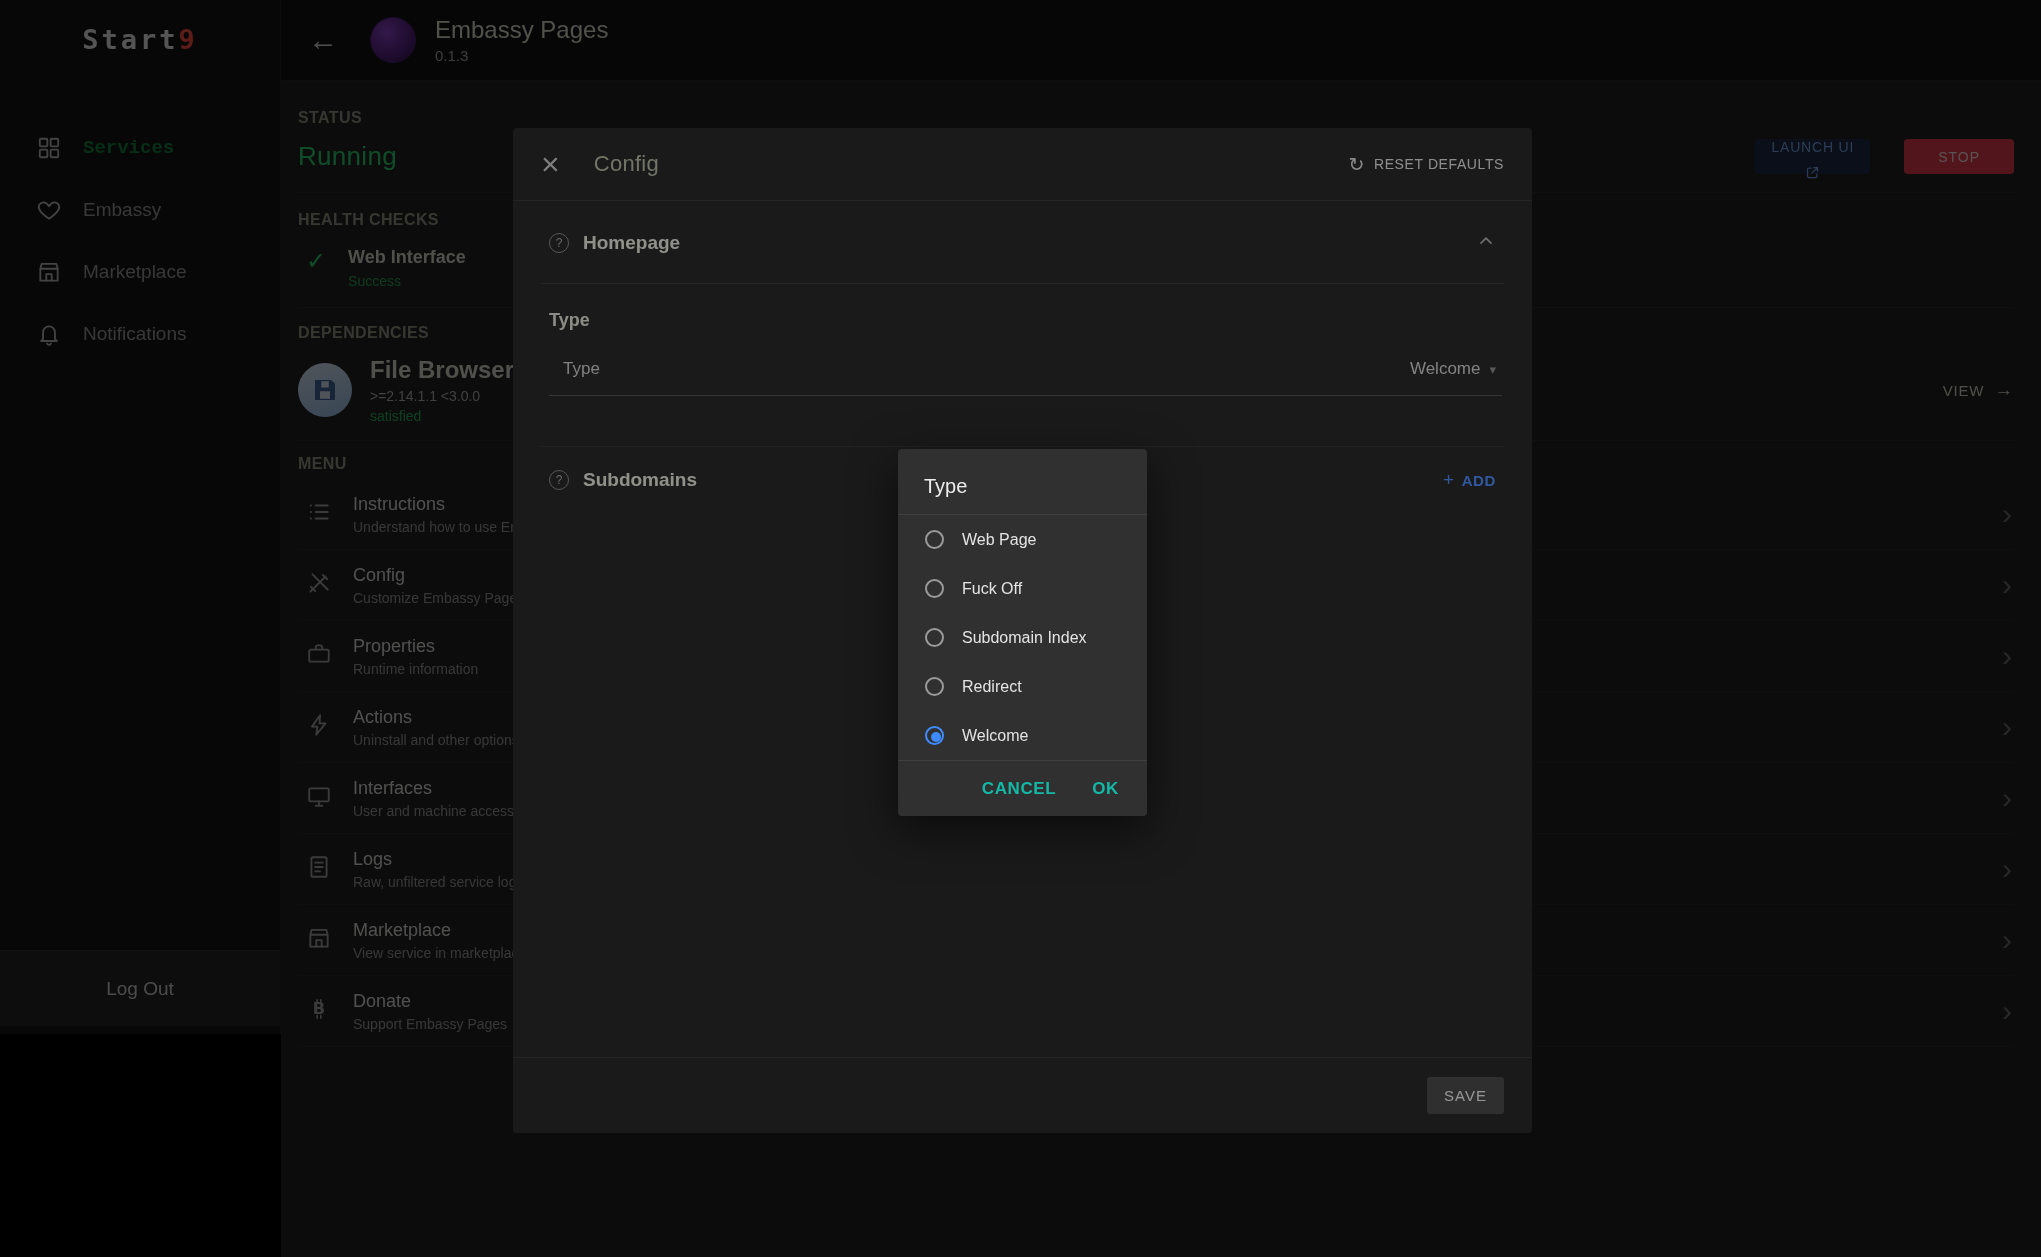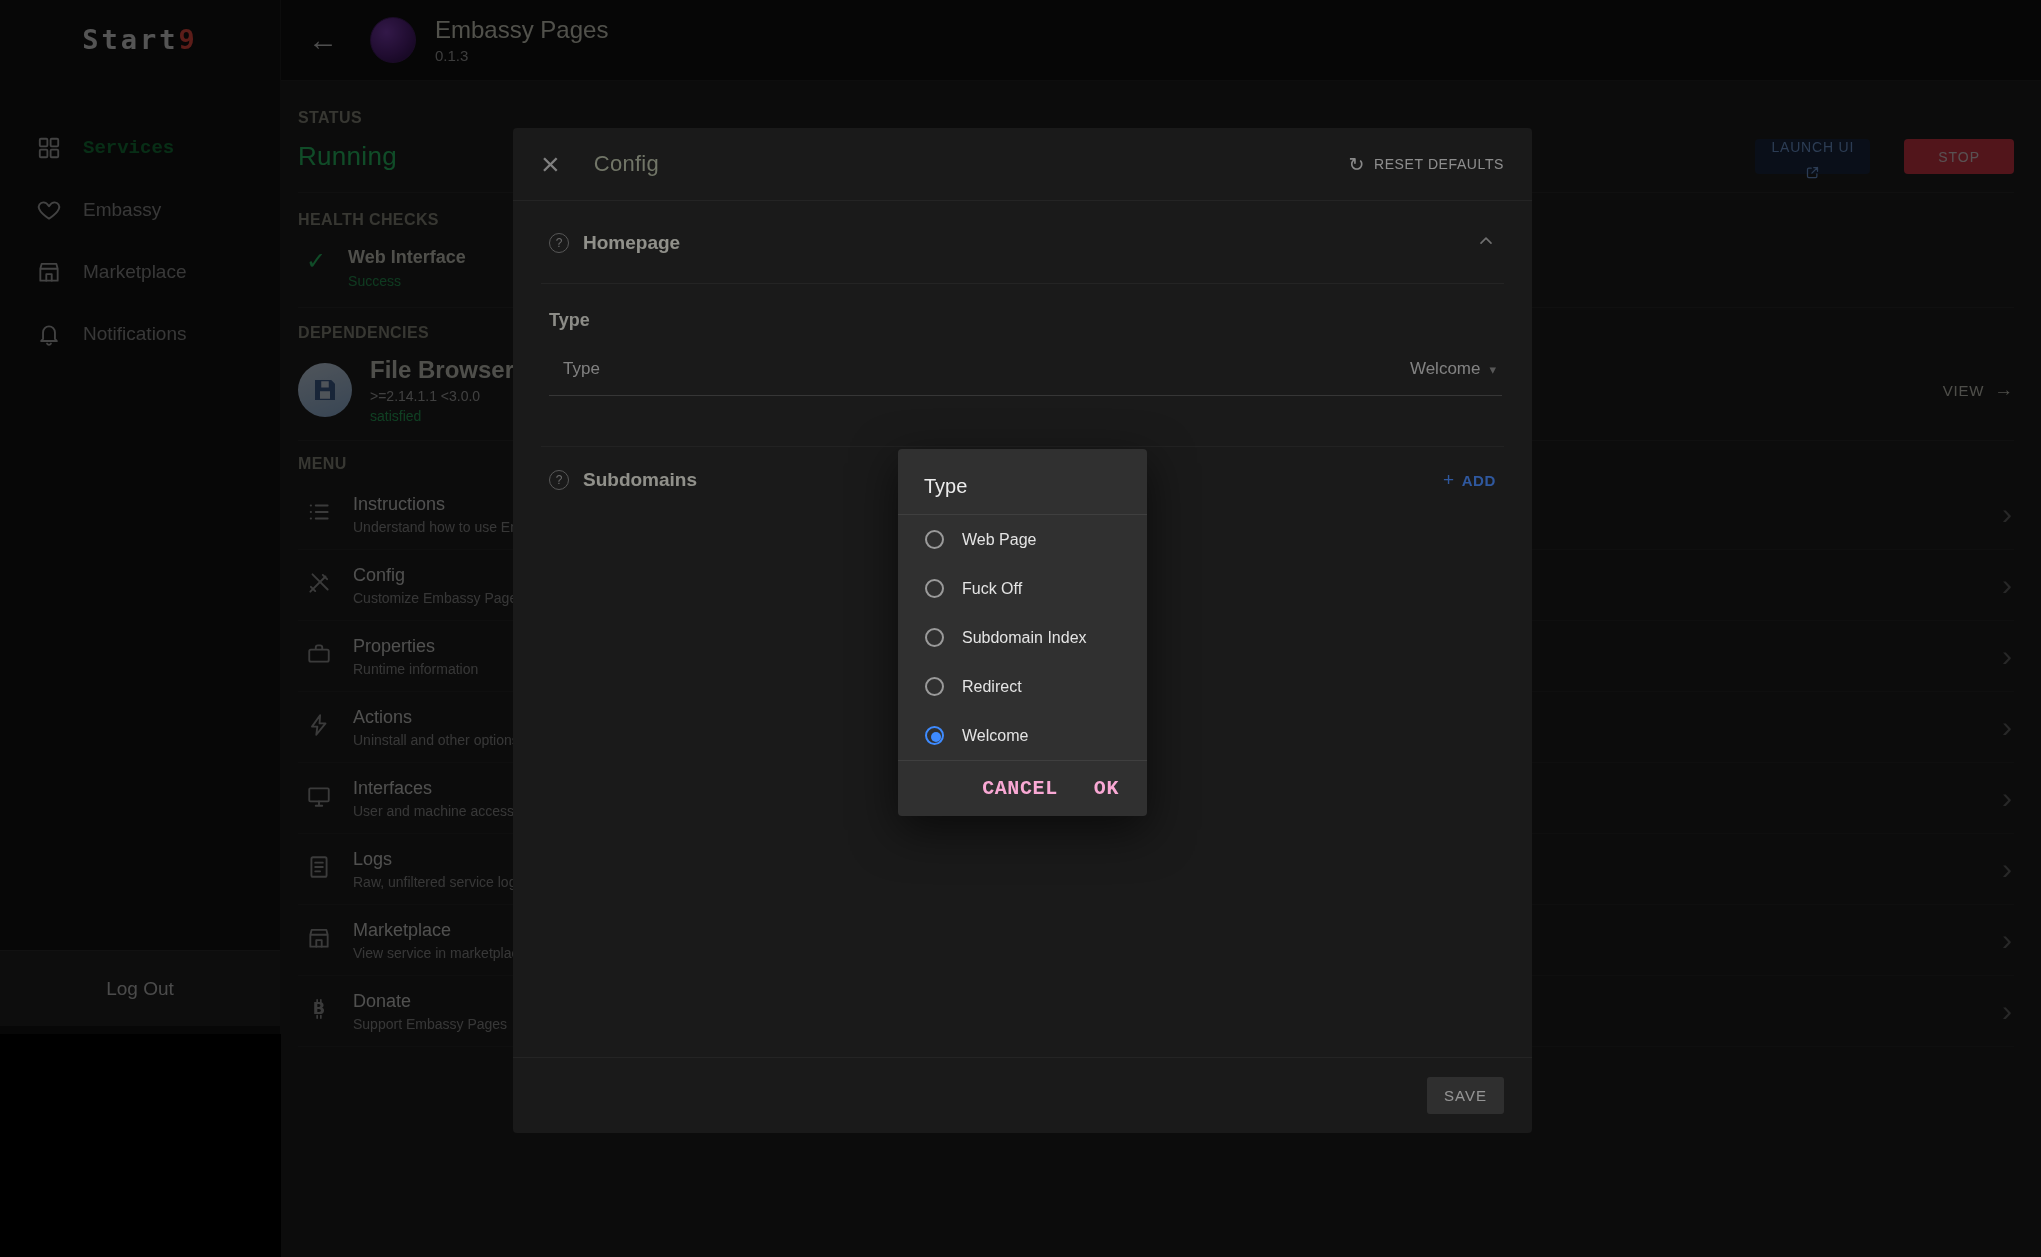--- a/index.html
+++ b/index.html
@@ -192,22 +192,22 @@
   .radio-row.checked .radio-circle::after {
     content:""; position:absolute; left:3.5px; top:3.5px; width:10px; height:10px;
     border-radius:50%; background:#3e8bff;
   }
   .radio-label { font-size:16px; color:#e4e4e4; }
   .dialog-buttons {
     height:55px; display:flex; align-items:center; justify-content:flex-end;
     gap:36px; padding-right:28px;
   }
   .dlg-btn {
-    background:none; border:none; color:#f9a8d4; font-size:20px; font-weight:700;
-    letter-spacing:.6px; font-family:Liberation Mono, monospace; cursor:pointer;
+    background:none; border:none; color:#14b8a6; font-size:17px; font-weight:700;
+    letter-spacing:.6px; font-family:Liberation Sans, sans-serif; cursor:pointer;
   }
 </style>
 </head>
 <body>
 
 <div class="sidebar">
   <div class="logo"><span>Start</span><span class="accent">9</span></div>
 
   <div class="side-nav">
     <div class="side-item active">

